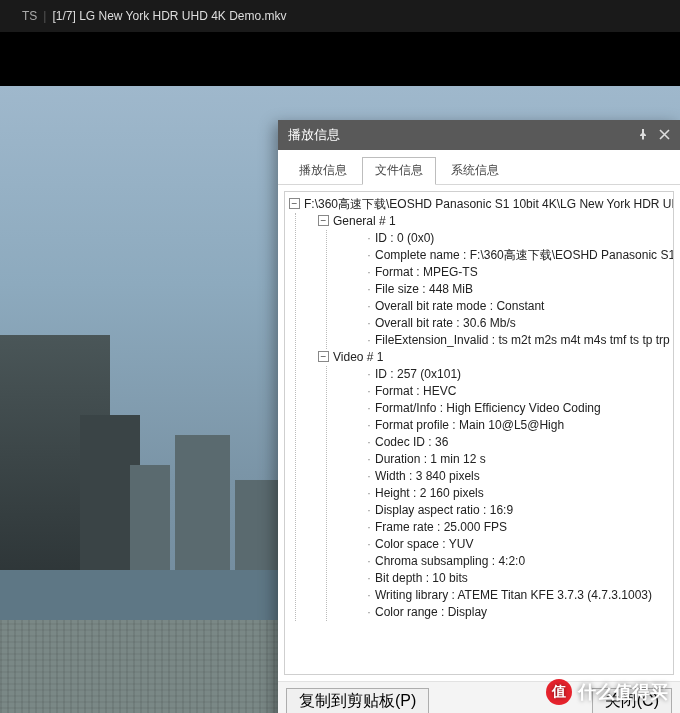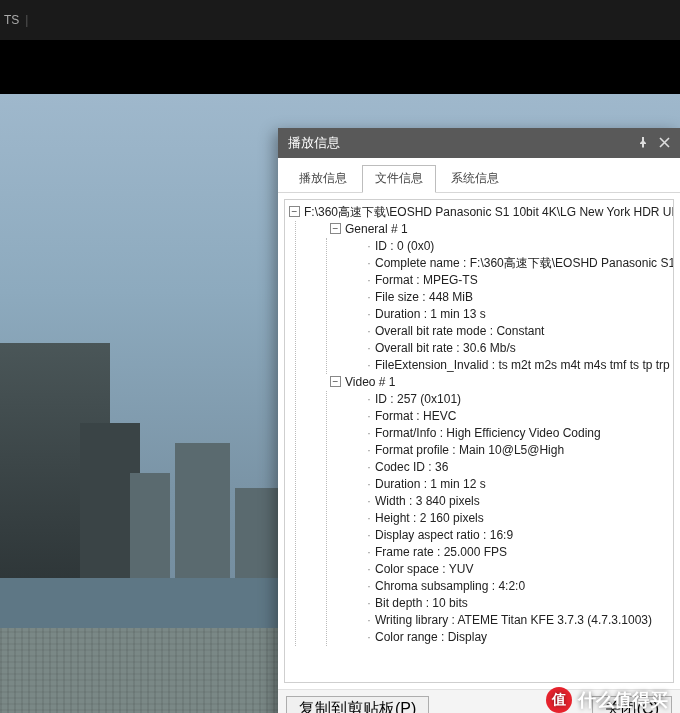--- a/index.html
+++ b/index.html
@@ -1,19 +1,19 @@
 <!DOCTYPE html>
 <html><head>
 <meta charset="utf-8">
 <style>
   * { margin: 0; padding: 0; box-sizing: border-box; }
   html, body { width: 680px; height: 713px; overflow: hidden; font-family: "Microsoft YaHei", "Segoe UI", Arial, sans-serif; background: #000; }
 
   
-  .player-bar { height: 40px; background: #1a1a1a; color: #ddd; display: flex; align-items: center; padding: 0 4px; font-size: 12px; }
+  .player-bar { height: 32px; background: #1a1a1a; color: #ddd; display: flex; align-items: center; padding: 0 22px; font-size: 12px; }
   .player-bar .ts { color: #aaa; }
   .player-bar .sep { color: #555; margin: 0 6px; }
 
   
   .video-area { position: relative; width: 680px; height: 685px; background: #ec4899; overflow: hidden; }
   .black-top { height: 54px; background: #000; }
   .frame { position: absolute; left: 0; top: 54px; width: 680px; height: 659px; background: linear-gradient(#9fb8cc 0%, #8daabe 30%, #7a94a6 60%, #6c8496 100%); overflow: hidden; }
   
   .bldg { position: absolute; bottom: 170px; background: #5a6a6f; }
   .b1 { left: 0; width: 110px; height: 240px; background: linear-gradient(#4a5658,#2e3638); }
@@ -38,34 +38,35 @@
 
   .tabs { display: flex; align-items: flex-end; padding: 6px 8px 0 8px; background: #fff; border-bottom: 1px solid #d7d7d7; }
   .tab { padding: 4px 12px 5px; font-size: 12px; color: #444; border: 1px solid transparent; border-bottom: none; margin-right: 2px; cursor: pointer; }
   .tab.active { border-color: #bdbdbd; background: #fff; position: relative; top: 1px; border-bottom: 1px solid #fff; }
 
   .tree-wrap { border: 1px solid #cfcfcf; margin: 6px; height: 484px; overflow: auto; background: #fff; }
   .tree { font-size: 12px; color: #222; padding: 4px 0 4px 4px; }
   .node { white-space: nowrap; line-height: 16px; padding: 0 4px 1px 0; }
   .tgl { display: inline-block; width: 11px; height: 11px; border: 1px solid #888; margin-right: 4px; text-align: center; line-height: 9px; font-size: 10px; color: #444; vertical-align: 1px; background: #fff; cursor: pointer; }
   .leaf-dot { color: #888; margin-right: 4px; }
-  .lvl1 { margin-left: 26px; }
+  .lvl1 { margin-left: 14px; }
   .lvl2 { margin-left: 32px; }
   .dots { border-left: 1px dotted #bbb; margin-left: 6px; padding-left: 8px; }
 
   .dlg-footer { padding: 6px 8px 8px; display: flex; gap: 8px; background: #f4f4f4; border-top: 1px solid #e2e2e2; }
   .dlg-footer .spacer { flex: 1; }
   .btn { font-size: 16px; padding: 2px 12px; border: 1px solid #adadad; background: #f0f0f0; cursor: pointer; }
 </style>
 </head>
 <body>
 
 <div class="player-bar">
   <span class="ts">TS</span>
   <span class="sep">|</span>
+  <span>[1/7] LG New York HDR UHD 4K Demo.mkv</span>
 </div>
 
 <div class="video-area">
   <div class="black-top"></div>
   <div class="frame">
     <div class="bldg b1"></div>
       <div class="bldg b1b"></div>
       <div class="bldg b2"></div>
       <div class="bldg b3"></div>
       <div class="bldg b4"></div>
@@ -98,21 +99,20 @@
     <div class="tree-wrap">
       <div class="tree">
         <div class="node"><span class="tgl">−</span><span>F:\360高速下载\EOSHD Panasonic S1 10bit 4K\LG New York HDR UHD 4K Der</span></div>
         <div class="dots">
           <div class="node lvl1"><span class="tgl">−</span><span>General # 1</span></div>
           <div class="dots" style="margin-left:22px">
             <div class="node lvl2"><span class="leaf-dot">·</span><span>ID : 0 (0x0)</span></div>
             <div class="node lvl2"><span class="leaf-dot">·</span><span>Complete name : F:\360高速下载\EOSHD Panasonic S1 10bit 4K\LG New</span></div>
             <div class="node lvl2"><span class="leaf-dot">·</span><span>Format : MPEG-TS</span></div>
             <div class="node lvl2"><span class="leaf-dot">·</span><span>File size : 448 MiB</span></div>
-            <div class="node lvl2"><span class="leaf-dot">·</span><span>Duration : 1 min 13 s</span></div>
             <div class="node lvl2"><span class="leaf-dot">·</span><span>Overall bit rate mode : Constant</span></div>
             <div class="node lvl2"><span class="leaf-dot">·</span><span>Overall bit rate : 30.6 Mb/s</span></div>
             <div class="node lvl2"><span class="leaf-dot">·</span><span>FileExtension_Invalid : ts m2t m2s m4t m4s tmf ts tp trp ty</span></div>
           </div>
           <div class="node lvl1"><span class="tgl">−</span><span>Video # 1</span></div>
           <div class="dots" style="margin-left:22px">
             <div class="node lvl2"><span class="leaf-dot">·</span><span>ID : 257 (0x101)</span></div>
             <div class="node lvl2"><span class="leaf-dot">·</span><span>Format : HEVC</span></div>
             <div class="node lvl2"><span class="leaf-dot">·</span><span>Format/Info : High Efficiency Video Coding</span></div>
             <div class="node lvl2"><span class="leaf-dot">·</span><span>Format profile : Main 10@L5@High</span></div>

